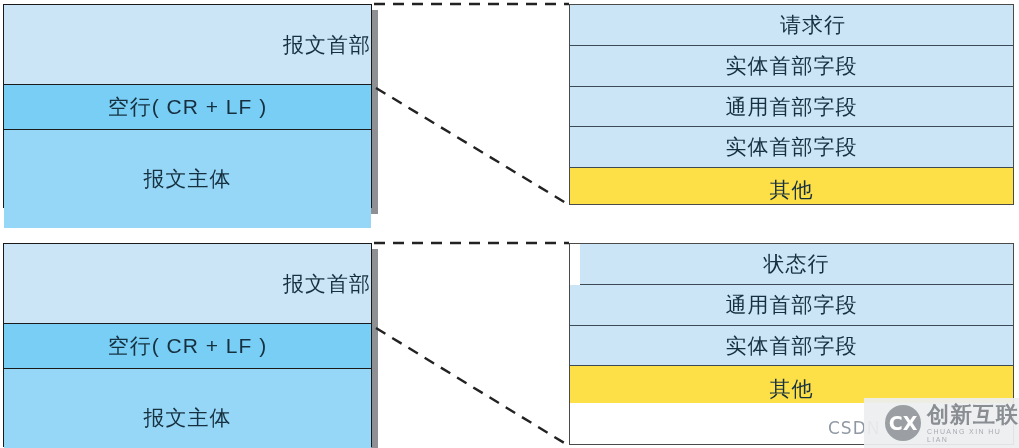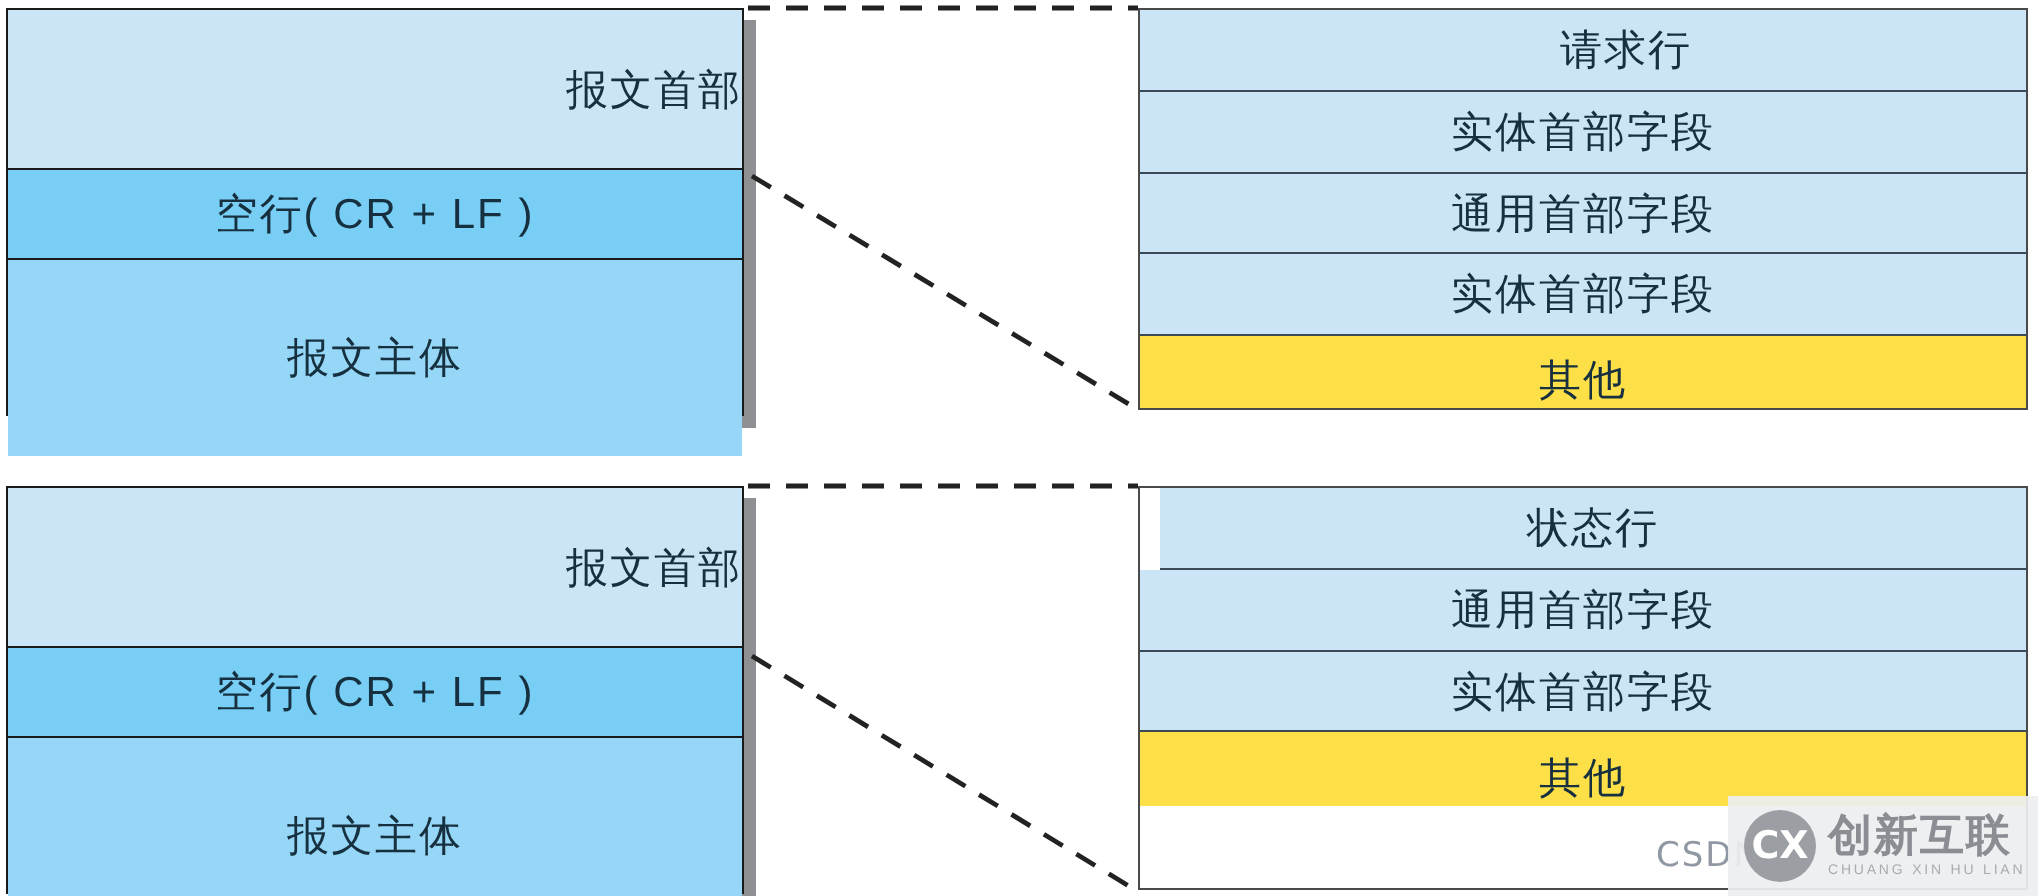--- a/index.html
+++ b/index.html
@@ -91,21 +91,21 @@
 
   .wm-badge {
     position: absolute;
     left: 864px;
     top: 398px;
     width: 155px;
     height: 50px;
     background: rgba(236,238,240,.93);
     display: flex;
     align-items: center;
-    padding-left: 8px;
+    padding-left: 21px;
     box-sizing: border-box;
   }
   .wm-mark {
     width: 36px; height: 36px;
     flex: 0 0 36px;
     position: relative;
   }
   .wm-mark .ring {
     position: absolute;
     left: 0; top: 0;

